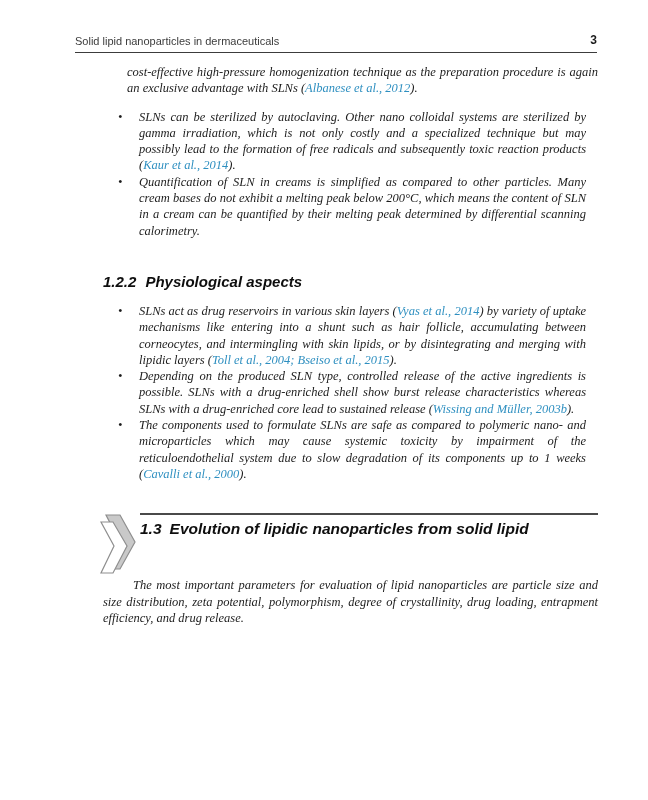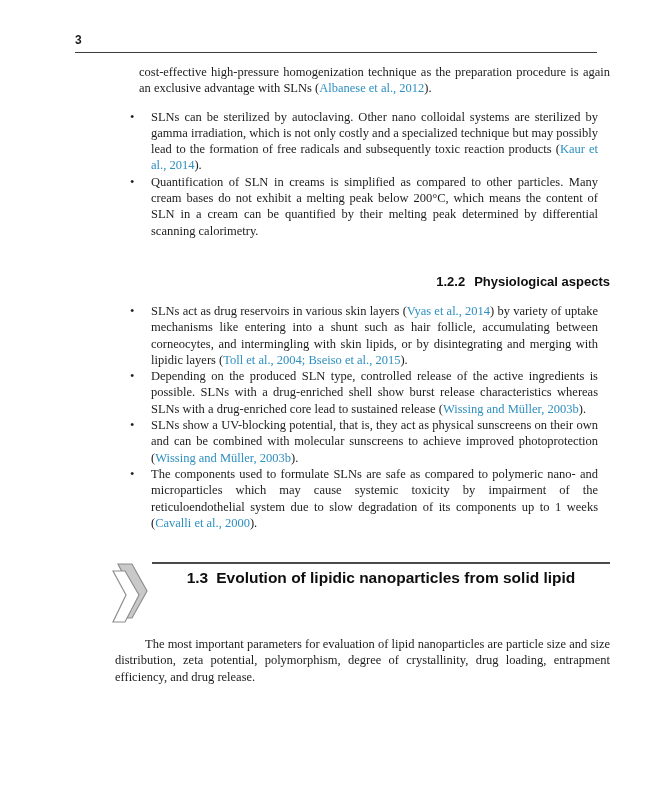--- a/index.html
+++ b/index.html
@@ -23,79 +23,79 @@
     display:flex;justify-content:space-between;align-items:flex-end;
     font-family:"Liberation Sans", sans-serif;
     font-size:11px;color:#3c3c3c;
     padding-bottom:5px;border-bottom:1px solid #3c3c3c;
   }
   .running-header .pagenum{
     font-weight:bold;font-size:12px;color:#1a1a1a;
   }
   
   .body-col{
-    position:absolute;top:64px;left:115px;width:495px;
-    font-size:12.5px;line-height:16.3px;text-align:justify;
+    position:absolute;top:64px;left:103px;width:495px;
+    font-size:12.5px;line-height:16.3px;text-align:justify;font-style:italic;
   }
   p{margin:0;}
   .para-cont{margin-left:24px;}
   ul.blist{list-style:none;margin:12px;padding:0;}
   ul.blist li{position:relative;padding-left:24px;}
   ul.blist li::before{
     content:"\2022";
     position:absolute;left:3px;top:0;
     font-size:12.5px;color:#1c1c1c;
   }
   a.cite{color:var(--link);text-decoration:none;cursor:pointer;}
   
   h2.sub{
     font-family:"Liberation Sans", sans-serif;
-    font-size:13px;font-weight:bold;color:#0e0e0e;
-    margin:33px 0 6px 0;text-align:right;line-height:19px;
+    font-size:15px;font-weight:bold;color:#0e0e0e;
+    margin:33px 0 6px 0;text-align:left;line-height:19px;
   }
   h2.sub .hnum{margin-right:9px;}
   
-  section.major{position:relative;margin-top:31px;min-height:62px;text-align:center;}
+  section.major{position:relative;margin-top:31px;min-height:62px;text-align:left;}
   .chevron{position:absolute;left:-3px;top:0;width:36px;height:62px;}
   .major-inner{margin-left:37px;margin-top:19px;}
   .mh-rule{border-top:2px solid #4a4a4a;margin-bottom:4px;}
   h1.maj{
     font-family:"Liberation Sans", sans-serif;
     font-size:15.5px;line-height:19px;font-weight:bold;
     color:#0e0e0e;margin:0;
   }
   h1.maj .hnum{margin-right:8px;}
-  .closing{margin-top:12px;text-indent:30px;}
+  .closing{margin-top:2px;text-indent:30px;}
 </style>
 </head>
 <body>
 
 <div class="page">
 
   <header class="running-header">
+    <span>Solid lipid nanoparticles in dermaceuticals</span>
     <span class="pagenum">3</span>
   </header>
 
   <main class="body-col">
 
     <p class="para-cont"><span>cost-effective high-pressure homogenization technique as the preparation procedure is again an exclusive advantage with SLNs (</span><a class="cite" href="#">Albanese et al., 2012</a><span>).</span></p>
 
     <ul class="blist">
       <li><span>SLNs can be sterilized by autoclaving. Other nano colloidal systems are sterilized by gamma irradiation, which is not only costly and a specialized technique but may possibly lead to the formation of free radicals and subsequently toxic reaction products (</span><a class="cite" href="#">Kaur et al., 2014</a><span>).</span></li>
       <li><span>Quantification of SLN in creams is simplified as compared to other particles. Many cream bases do not exhibit a melting peak below 200°C, which means the content of SLN in a cream can be quantified by their melting peak determined by differential scanning calorimetry.</span></li>
     </ul>
 
     <h2 class="sub">
       <span class="hnum">1.2.2</span><span>Physiological aspects</span>
     </h2>
 
     <ul class="blist">
       <li><span>SLNs act as drug reservoirs in various skin layers (</span><a class="cite" href="#">Vyas et al., 2014</a><span>) by variety of uptake mechanisms like entering into a shunt such as hair follicle, accumulating between corneocytes, and intermingling with skin lipids, or by disintegrating and merging with lipidic layers (</span><a class="cite" href="#">Toll et al., 2004; Bseiso et al., 2015</a><span>).</span></li>
       <li><span>Depending on the produced SLN type, controlled release of the active ingredients is possible. SLNs with a drug-enriched shell show burst release characteristics whereas SLNs with a drug-enriched core lead to sustained release (</span><a class="cite" href="#">Wissing and Müller, 2003b</a><span>).</span></li>
-      <li><span>SLNs show a UV-blocking potential, that is, they act as physical sunscreens on their own and can be combined with molecular sunscreens to achieve improved photoprotection (</span><a class="cite" href="#">Wissing and Müller, 2003b</a><span>).</span></li>
       <li><span>The components used to formulate SLNs are safe as compared to polymeric nano- and microparticles which may cause systemic toxicity by impairment of the reticuloendothelial system due to slow degradation of its components up to 1 weeks (</span><a class="cite" href="#">Cavalli et al., 2000</a><span>).</span></li>
     </ul>
 
     <section class="major">
       <svg class="chevron" viewBox="0 0 36 62" aria-hidden="true">
         <path d="M6 2 L20 2 L35 29 L20 56 L6 56 L20 29 Z" fill="var(--chev-fill)" stroke="var(--chev-edge)" stroke-width="1.2"></path>
         <path d="M1 9 L13 9 L27 33 L13 60 L1 60 L14 33 Z" fill="#ffffff" stroke="var(--chev-edge)" stroke-width="1.2"></path>
       </svg>
       <div class="major-inner">
         <div class="mh-rule"></div>

